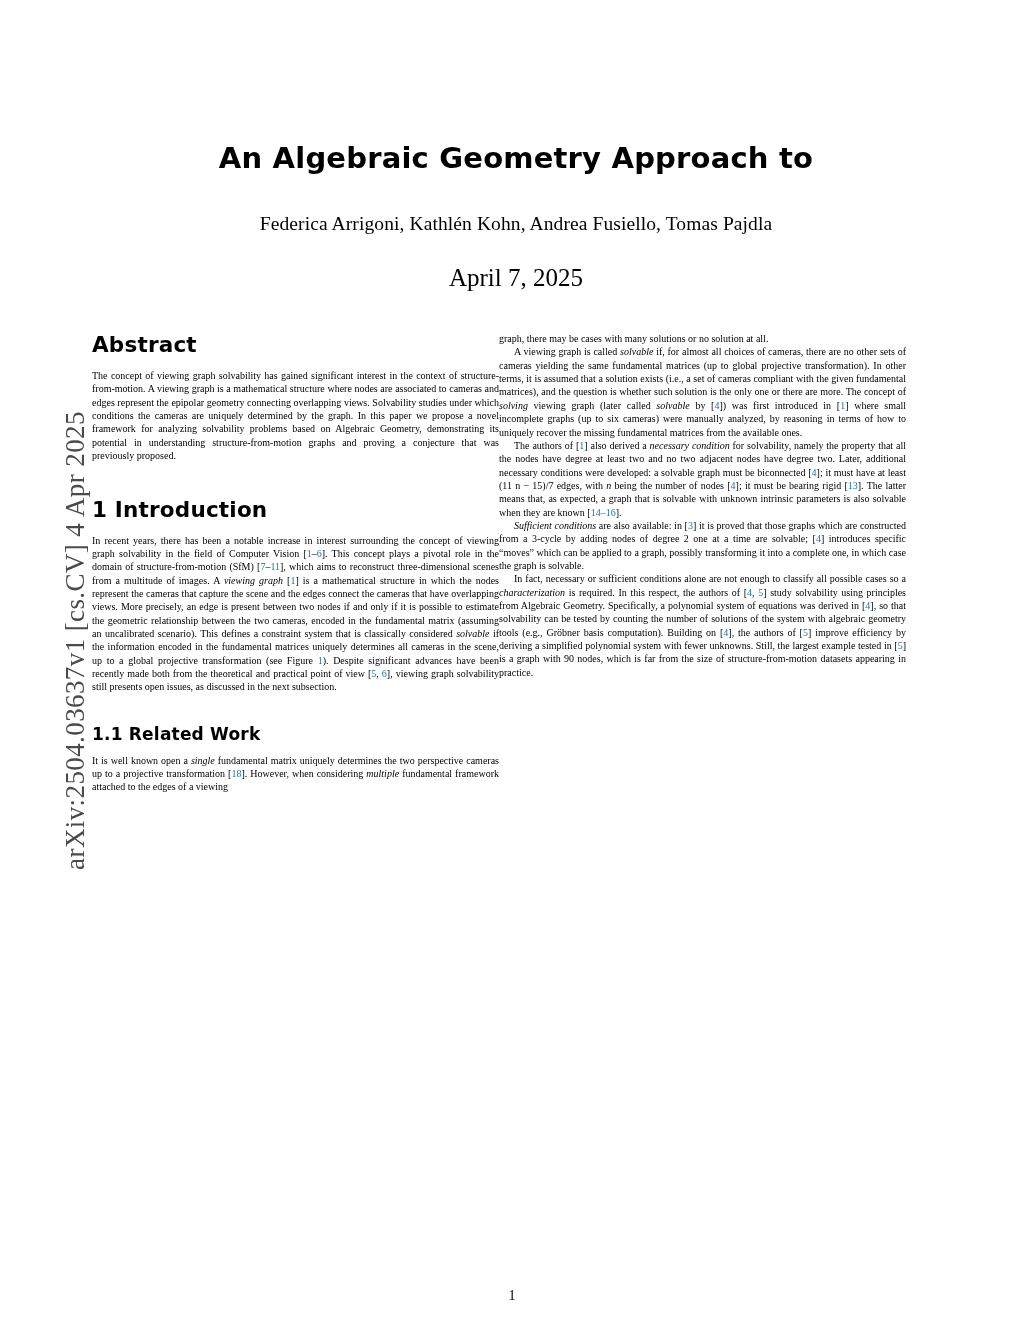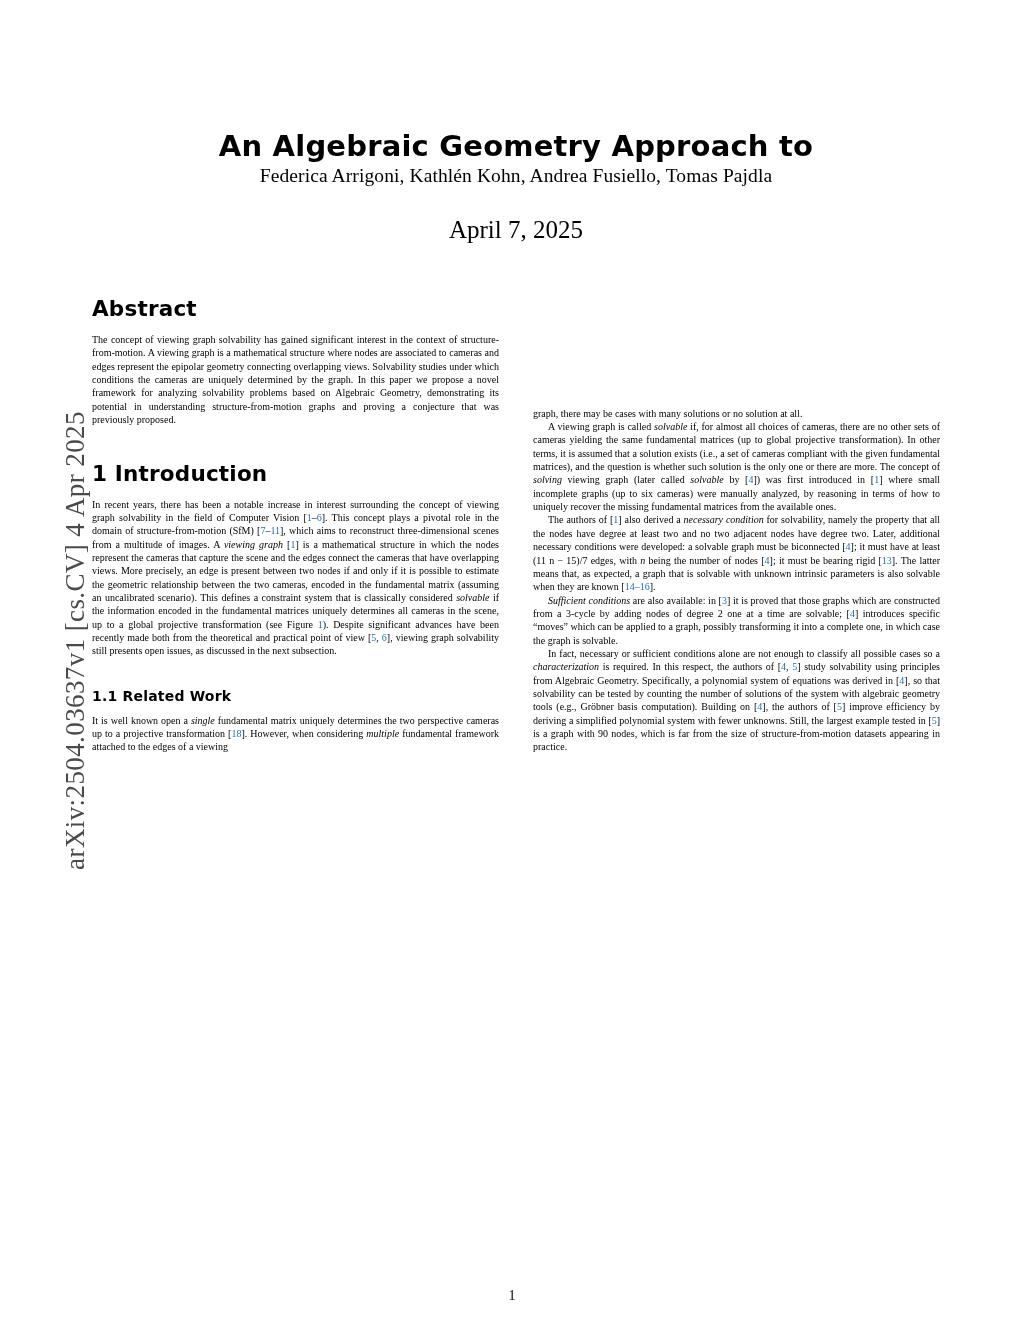--- a/index.html
+++ b/index.html
@@ -31,68 +31,67 @@
     font-size: 27px;
     letter-spacing: 0.4px;
     color: #4a4a4a;
     text-align: center;
     white-space: nowrap;
   }
 
   .content {
     position: absolute;
     left: 92px;
-    top: 0;
+    top: 12px;
     width: 848px;
   }
 
   .title {
     text-align: center;
     font-family: "DejaVu Sans", sans-serif;
     font-weight: bold;
     font-size: 29px;
     line-height: 1.28;
     margin-top: 128px;
     letter-spacing: 0.2px;
   }
   .authors {
     text-align: center;
     font-size: 19.5px;
+    margin-top: 36px;
     letter-spacing: 0.1px;
   }
   .date {
     text-align: center;
     font-size: 25px;
     margin-top: 29px;
   }
 
   .columns {
     display: flex;
-    margin-top: 52px;
-    gap: 34px;
-    align-items: flex-end;
+    margin-top: 40px;
   }
   .col {
     width: 407px;
   }
 
   h2.section {
     font-family: "DejaVu Sans", sans-serif;
     font-weight: bold;
     font-size: 21.5px;
     margin: 0 0 12px 0;
     letter-spacing: 0.2px;
   }
   h2.section.spaced {
     margin-top: 34px;
   }
   h3.subsection {
     font-family: "DejaVu Sans", sans-serif;
     font-weight: bold;
-    font-size: 14px;
+    font-size: 17px;
     margin: 30px 0 10px 0;
     letter-spacing: 0.2px;
   }
   p {
     margin: 0;
     font-size: 10px;
     line-height: 1.335;
     text-align: justify;
     text-justify: inter-word;
     hyphens: auto;

